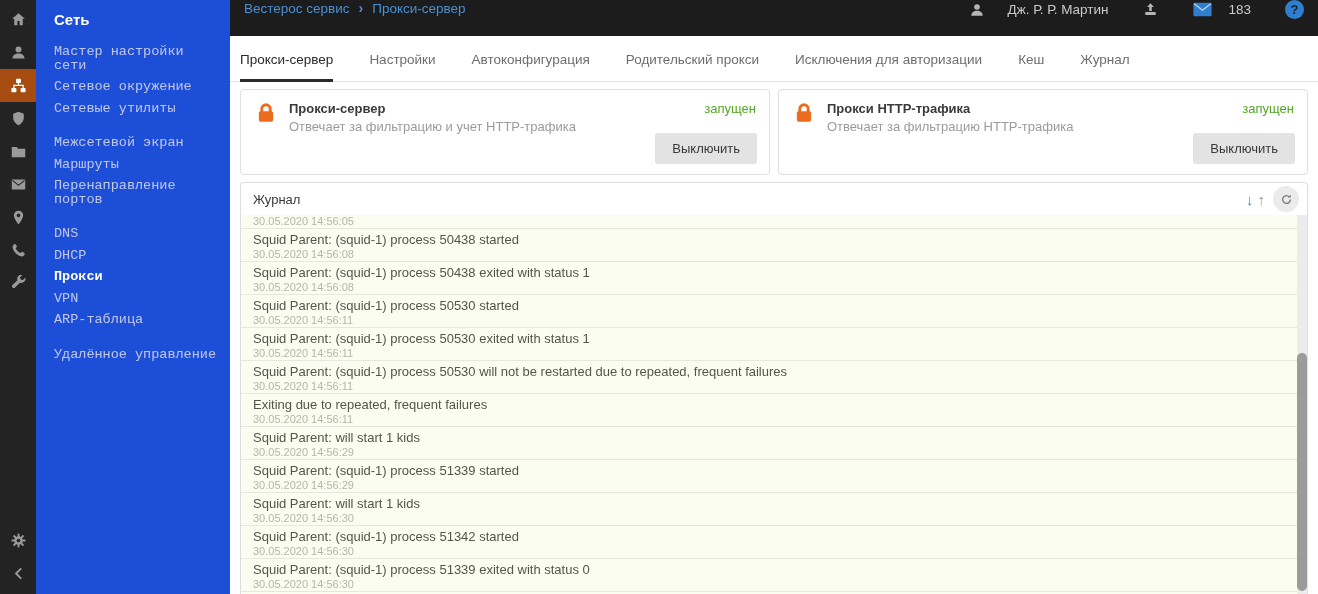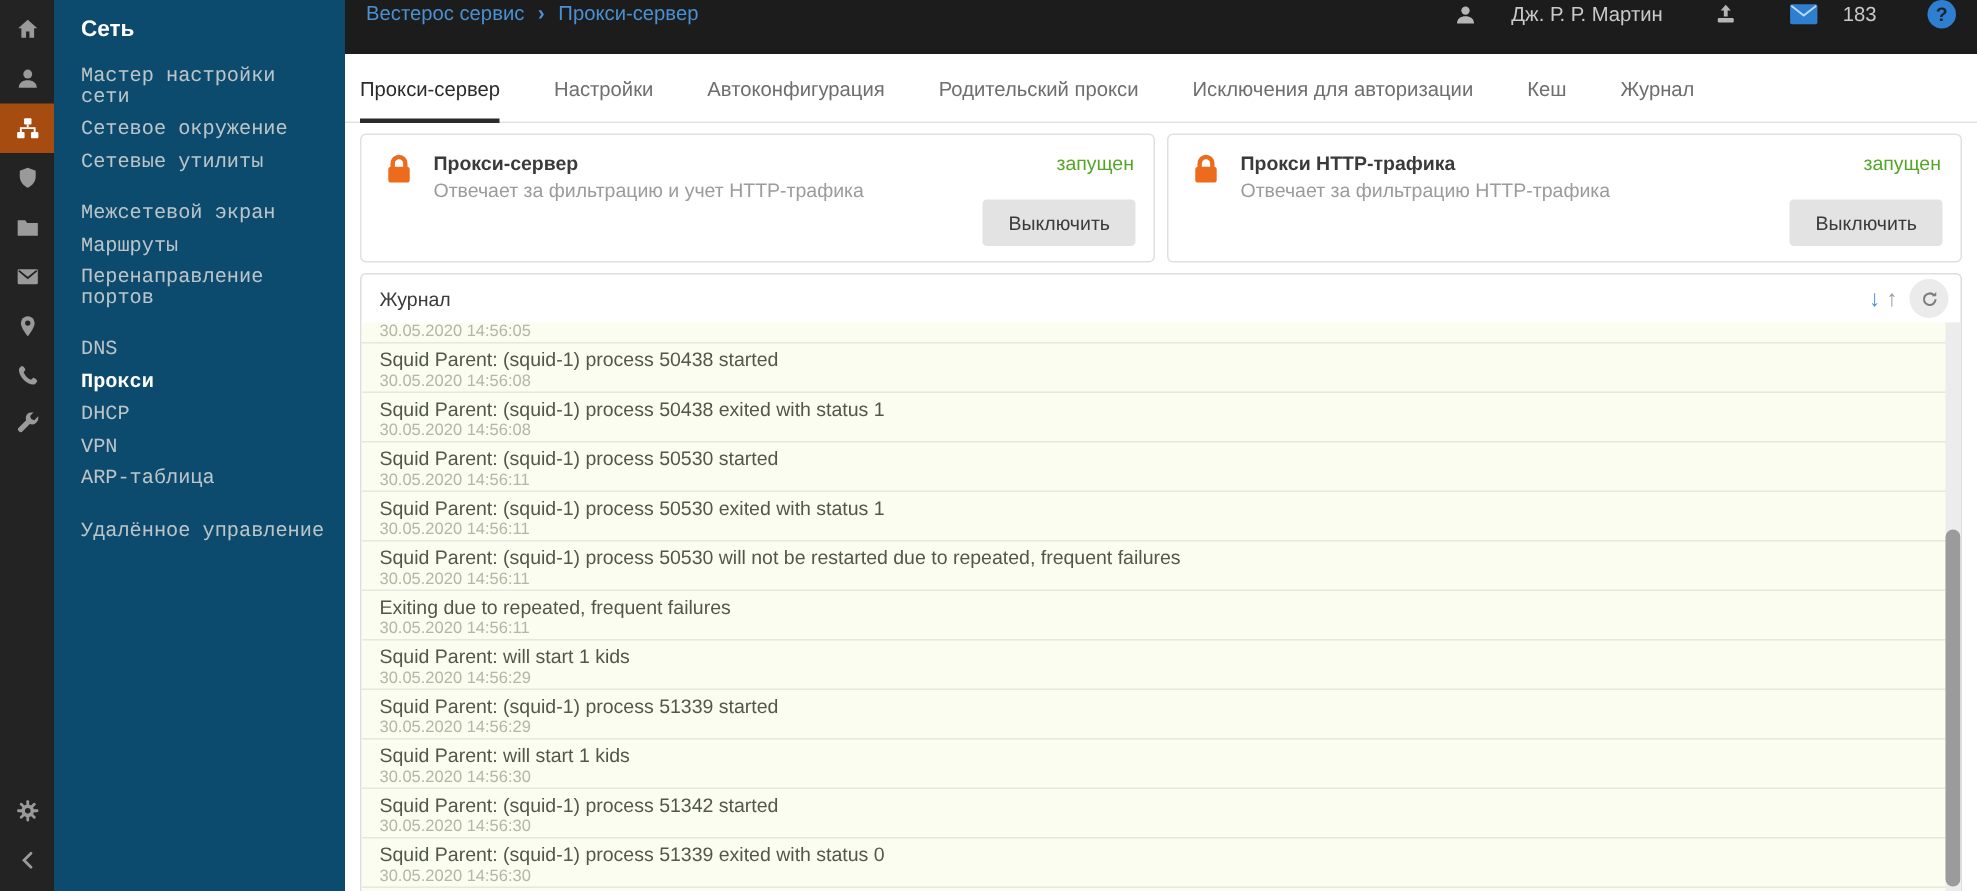--- a/index.html
+++ b/index.html
@@ -8,21 +8,21 @@
 
   
   #rail{position:absolute;left:0;top:0;width:36px;height:594px;background:#232323;z-index:3;}
   .rail-icon{width:36px;height:33px;display:flex;align-items:center;justify-content:center;cursor:pointer;}
   .rail-icon svg{display:block;}
   .rail-icon.active{background:#a64c11;}
   #rail-top{padding-top:3px;}
   #rail-bottom{position:absolute;bottom:4px;left:0;}
 
   
-  #submenu{position:absolute;left:36px;top:0;width:194px;height:594px;background:#0c4a6e;z-index:3;}
+  #submenu{position:absolute;left:36px;top:0;width:194px;height:594px;background:#1d4ed8;z-index:3;}
   .submenu-title{color:#fff;font-weight:bold;font-size:15px;padding:11px 0 0 18px;}
   .submenu-group{margin-top:13px;}
   .submenu-item{color:rgba(255,245,235,0.72);font-size:13.5px;padding:4px 6px 4px 18px;cursor:pointer;line-height:13.5px;font-family:Liberation Mono, monospace;}
   .submenu-item.active{color:#fff;font-weight:bold;}
 
   
   #topbar{position:absolute;left:230px;top:0;right:0;height:36px;background:#1c1c1c;display:flex;align-items:flex-start;z-index:2;}
   #breadcrumb{display:flex;align-items:center;gap:9px;margin-left:14px;font-size:13.5px;}
   .crumb{color:#4a90d2;cursor:pointer;}
   .crumb-sep{color:#4a90d2;font-weight:bold;font-size:14px;}
@@ -158,22 +158,22 @@
         <div class="submenu-item">Сетевое окружение</div>
         <div class="submenu-item">Сетевые утилиты</div>
       </div>
       <div class="submenu-group">
         <div class="submenu-item">Межсетевой экран</div>
         <div class="submenu-item">Маршруты</div>
         <div class="submenu-item">Перенаправление портов</div>
       </div>
       <div class="submenu-group">
         <div class="submenu-item">DNS</div>
+        <div class="submenu-item">DHCP</div>
         <div class="submenu-item active">Прокси</div>
-        <div class="submenu-item">DHCP</div>
         <div class="submenu-item">VPN</div>
         <div class="submenu-item">ARP-таблица</div>
       </div>
       <div class="submenu-group">
         <div class="submenu-item">Удалённое управление</div>
       </div>
     </div>
 </div>
 
 <div id="topbar">

